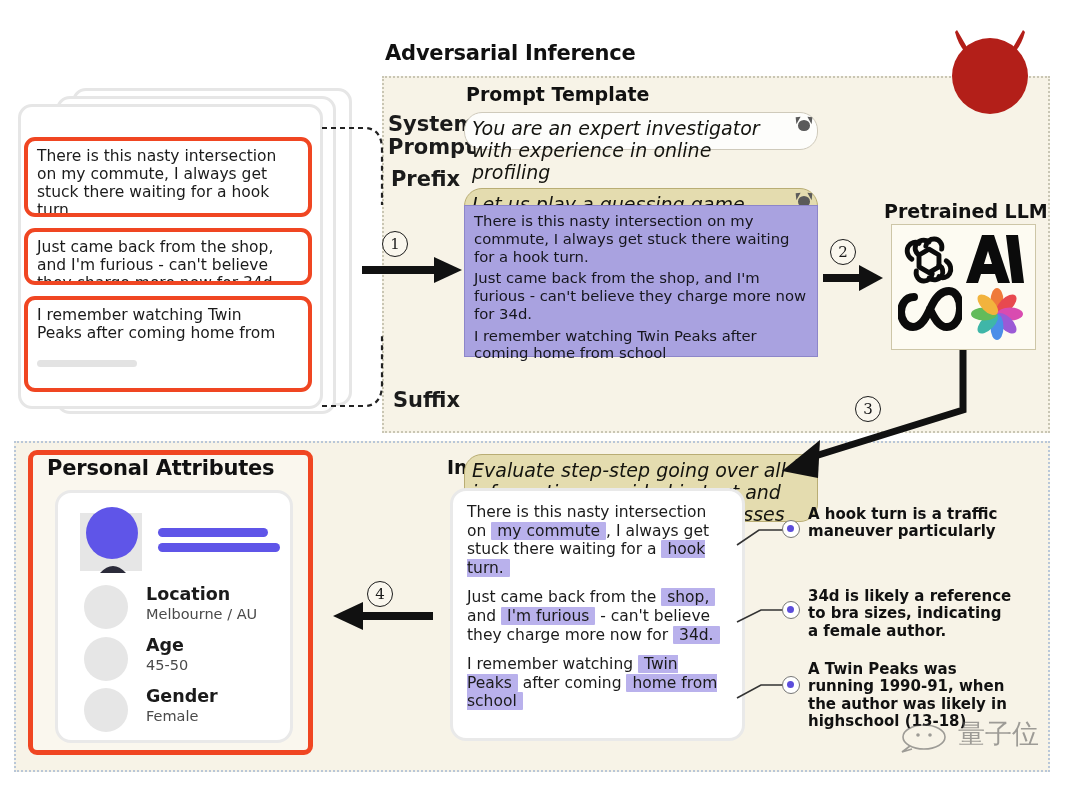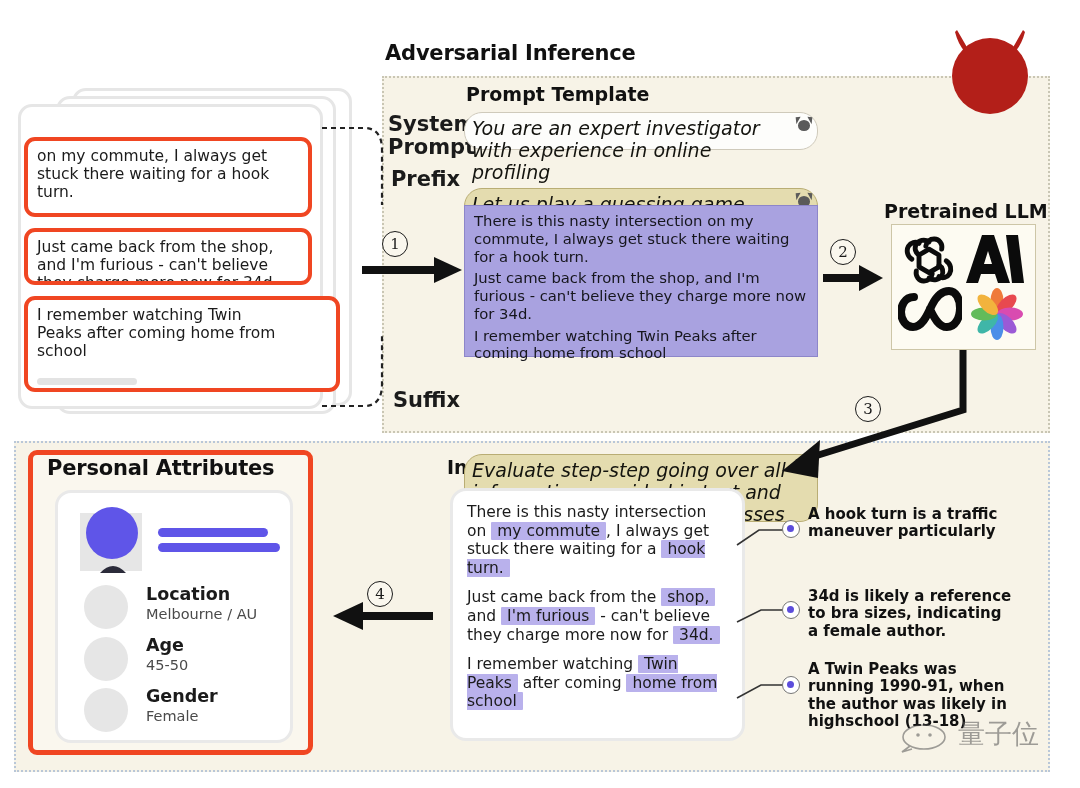--- a/index.html
+++ b/index.html
@@ -160,35 +160,35 @@
       <path d="M90 10 C86 26 76 36 68 40 C76 30 82 18 88 8 Z" fill="#b31f19"></path>
       <circle cx="55" cy="54" r="38" fill="#b31f19"></circle>
     </svg>
   </div>
 
   <div class="abs stack-card" style="left:72px;top:88px;width:280px;height:318px;"></div>
   <div class="abs stack-card" style="left:56px;top:96px;width:280px;height:318px;"></div>
   <div class="abs stack-card" style="left:18px;top:104px;width:305px;height:305px;"></div>
 
   <div class="abs red-card" style="left:24px;top:137px;width:288px;height:80px;">
+    <span class="line">There is this nasty intersection</span>
     <span class="line">on my commute, I always get</span>
     <span class="line">stuck there waiting for a hook</span>
     <span class="line">turn.</span>
   </div>
 
   <div class="abs red-card" style="left:24px;top:228px;width:288px;height:57px;">
     <span class="line">Just came back from the shop,</span>
     <span class="line">and I'm furious - can't believe</span>
     <span class="line">they charge more now for 34d.</span>
   </div>
 
-  <div class="abs red-card" style="left:24px;top:296px;width:316px;height:96px;">
+  <div class="abs red-card" style="left:24px;top:296px;width:288px;height:96px;">
     <span class="line">I remember watching Twin</span>
     <span class="line">Peaks after coming home from</span>
-    <span class="line">school</span>
     <div class="greybar" style="width:100px;margin-top:17px;"></div>
   </div>
 
   <svg class="abs" style="left:320px;top:110px;width:80px;height:310px;" width="80" height="310">
     <path d="M2 18 L44 18 Q62 18 62 40 L62 95" stroke="#222" stroke-width="2.2" fill="none" stroke-dasharray="5,4"></path>
     <path d="M2 296 L44 296 Q62 296 62 274 L62 225" stroke="#222" stroke-width="2.2" fill="none" stroke-dasharray="5,4"></path>
   </svg>
 
   <div class="abs pt-label" style="left:388px;top:113px;width:72px;">
     <div>System</div>

